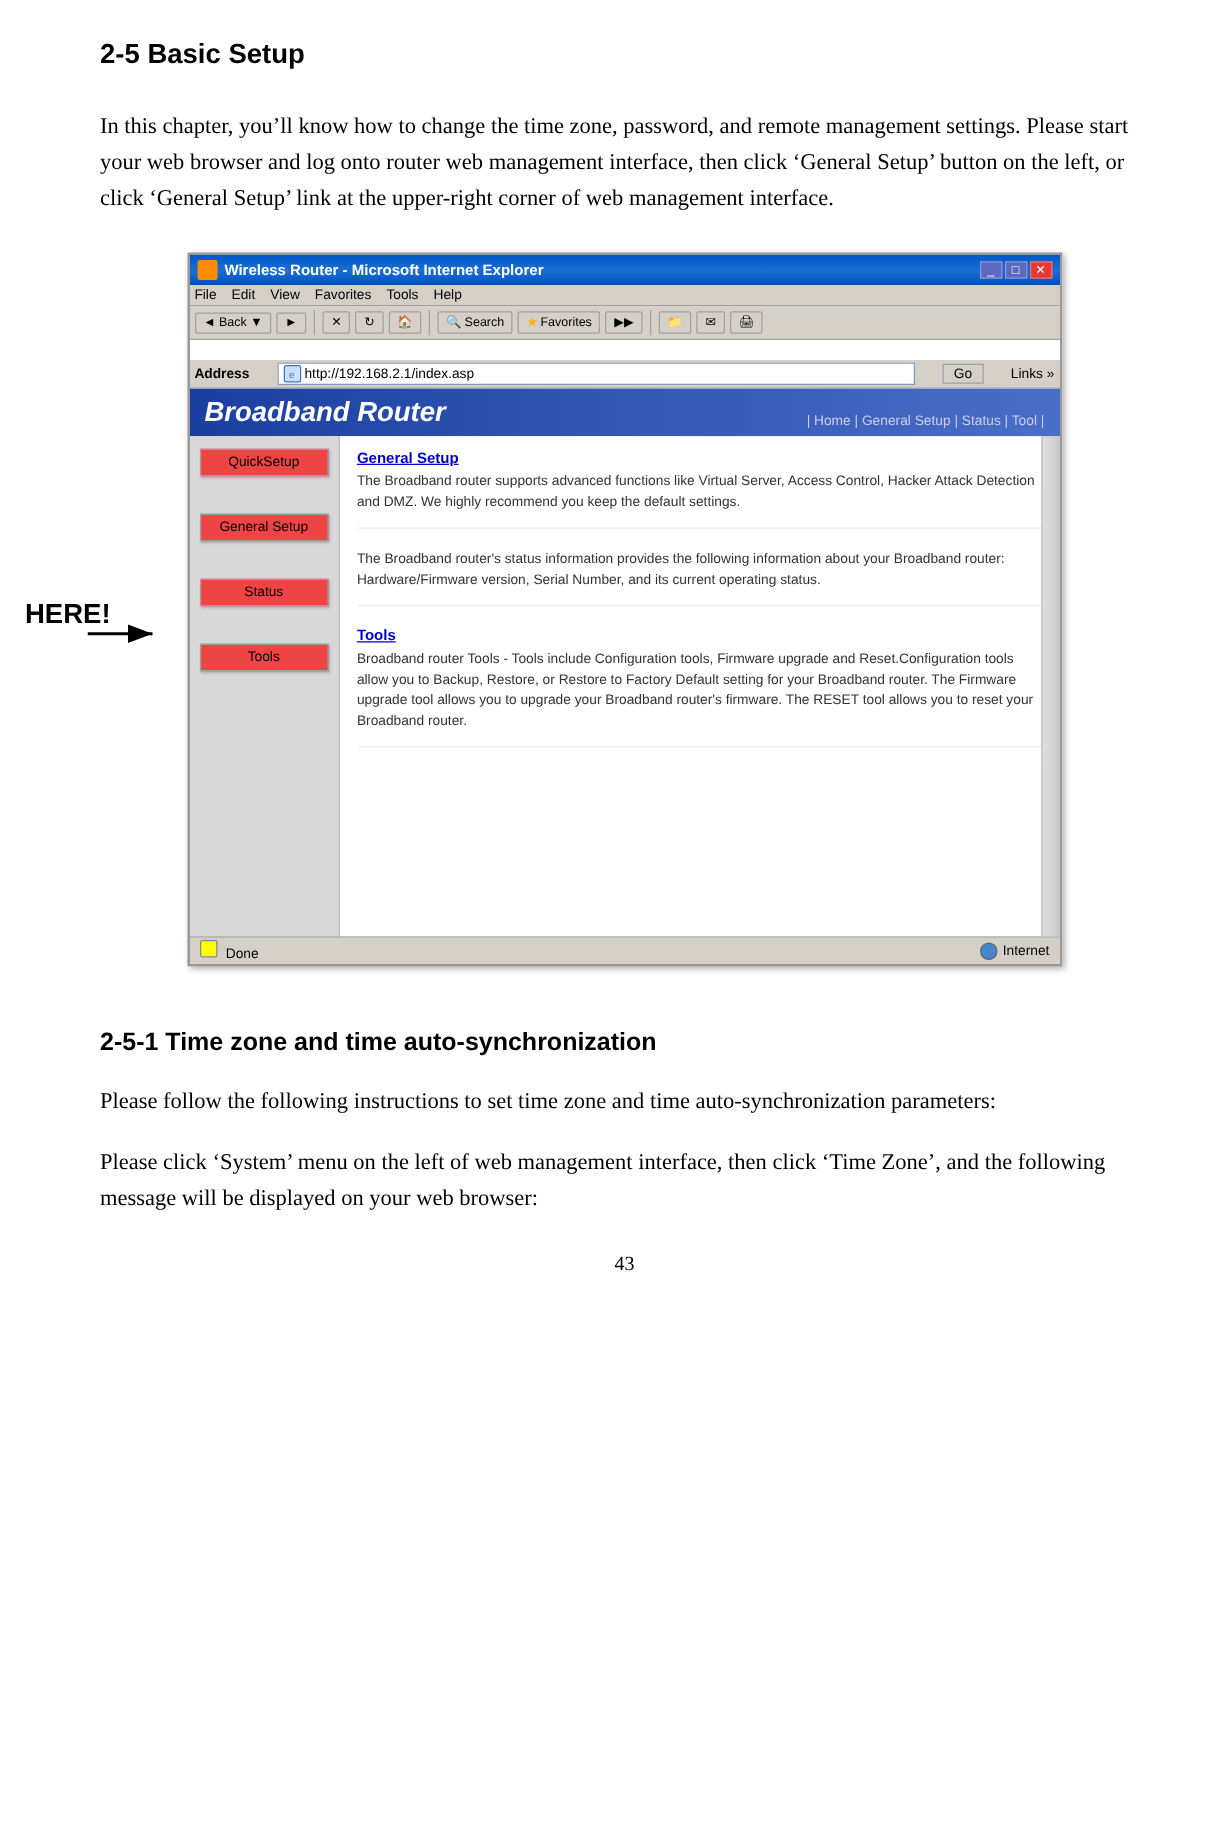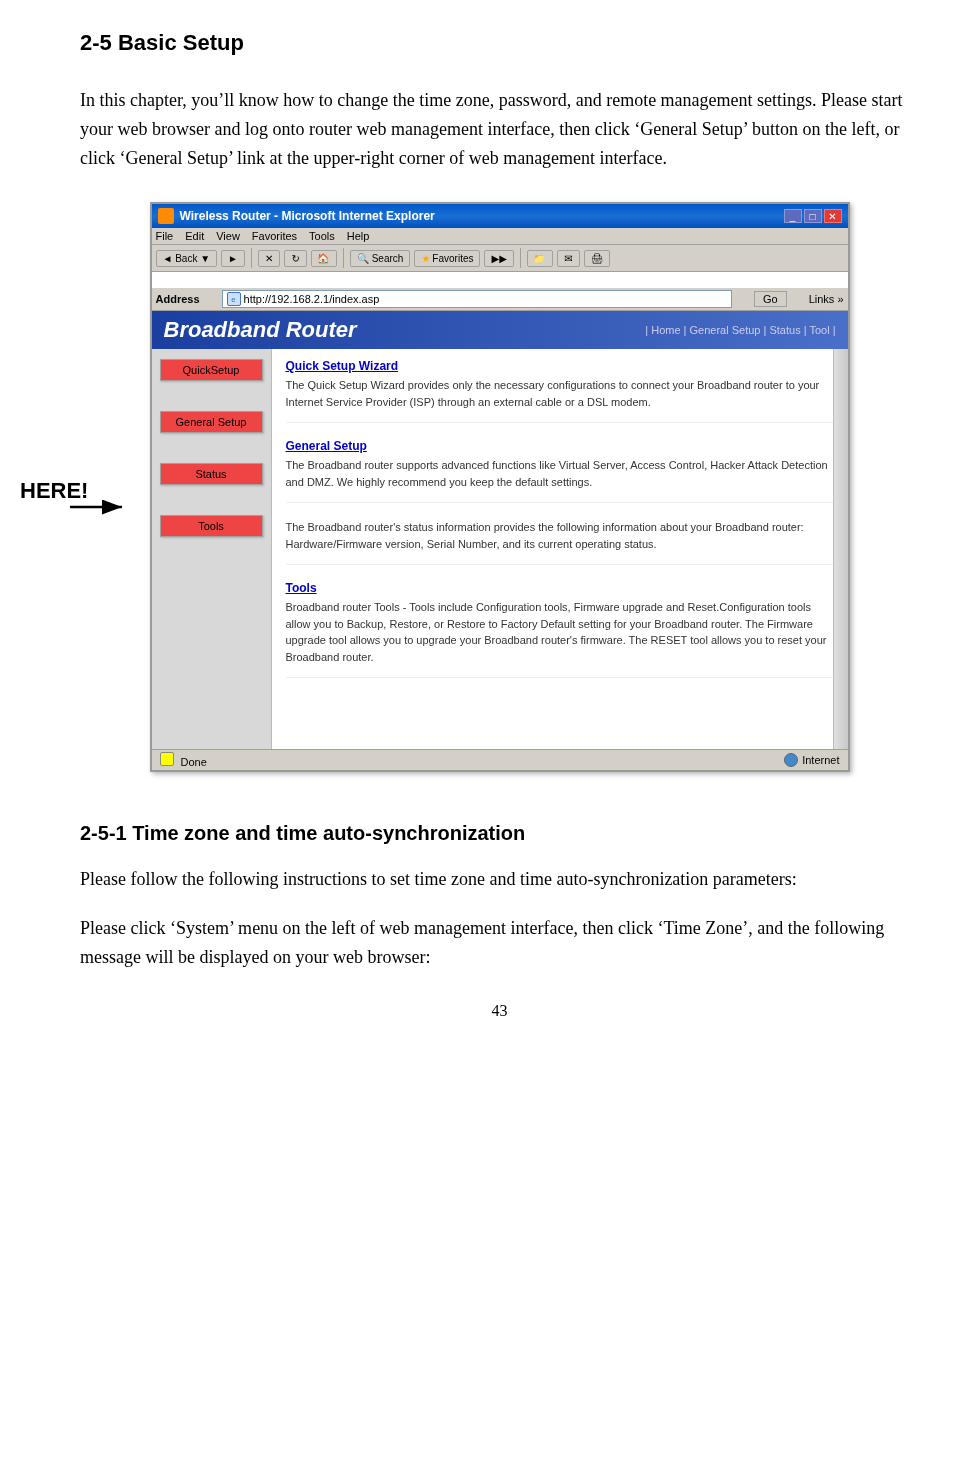--- a/index.html
+++ b/index.html
@@ -155,21 +155,21 @@
 
     
     .router-page {
       background: #f0f0f0;
     }
     .router-header {
       background: linear-gradient(to right, #1a3fa0, #4a6fc8);
       padding: 6px 12px;
       display: flex;
       justify-content: space-between;
-      align-items: center;
+      align-items: flex-end;
     }
     .router-brand {
       font-size: 22px;
       font-weight: bold;
       color: white;
       font-style: italic;
     }
     .router-nav-links {
       font-size: 11px;
       color: #cce;
@@ -420,24 +420,20 @@
 
         <div class="router-sidebar">
           <div class="sidebar-btn">QuickSetup</div>
           <div class="sidebar-btn">General Setup</div>
           <div class="sidebar-btn">Status</div>
           <div class="sidebar-btn">Tools</div>
         </div>
 
         <div class="router-content">
 
-          <div class="content-section">
-            <a class="section-link">Quick Setup Wizard</a>
-            <p class="section-desc">The Quick Setup Wizard provides only the necessary configurations to connect your Broadband router to your Internet Service Provider (ISP) through an external cable or a DSL modem.</p>
-          </div>
 
           <div class="content-section">
             <a class="section-link">General Setup</a>
             <p class="section-desc">The Broadband router supports advanced functions like Virtual Server, Access Control, Hacker Attack Detection and DMZ. We highly recommend you keep the default settings.</p>
           </div>
 
           <div class="content-section">
             <p class="section-desc">The Broadband router's status information provides the following information about your Broadband router: Hardware/Firmware version, Serial Number, and its current operating status.</p>
           </div>
 

